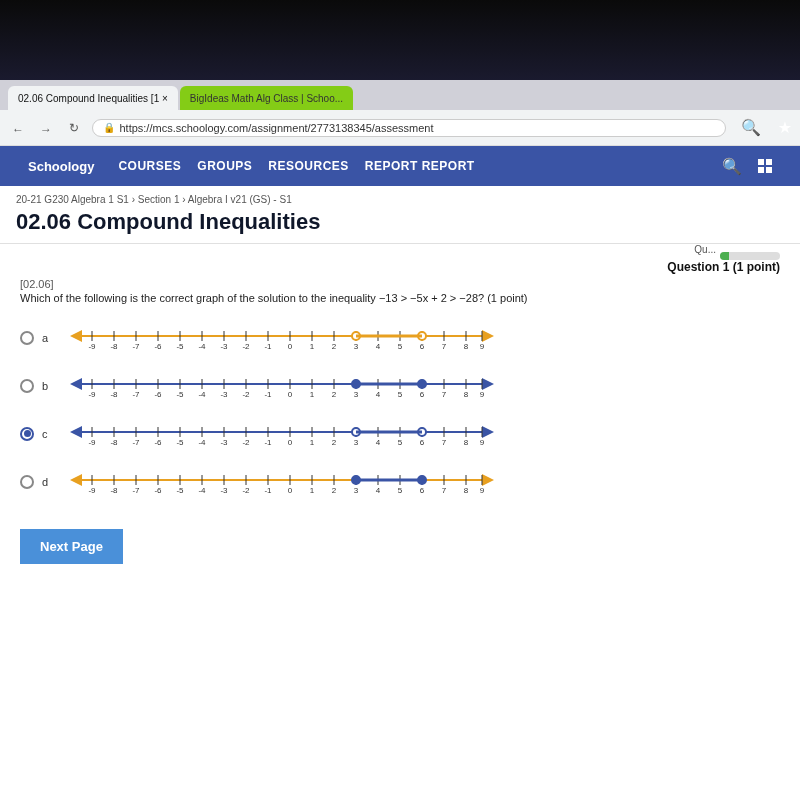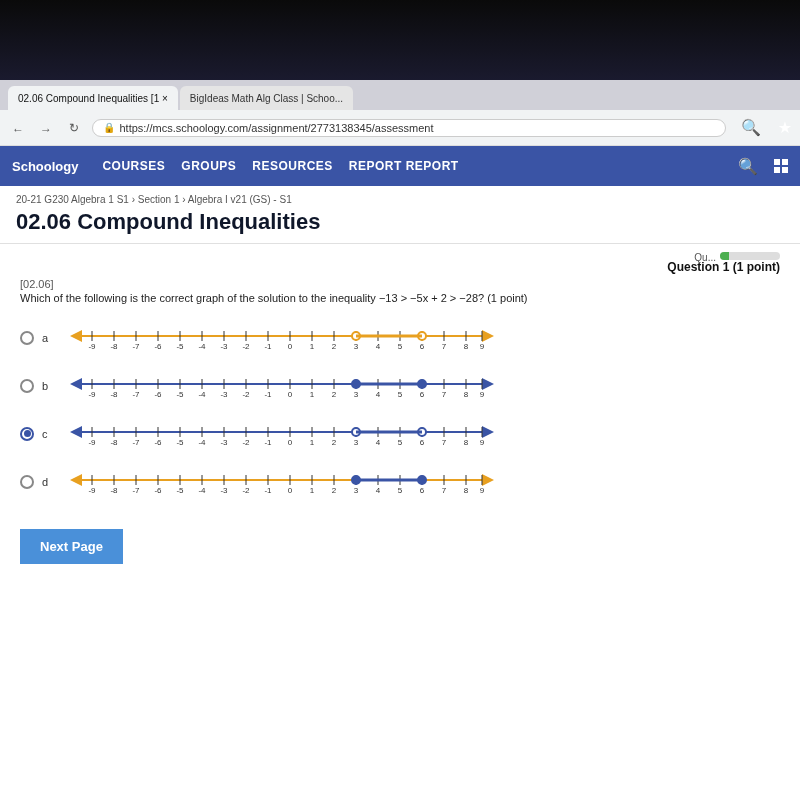--- a/index.html
+++ b/index.html
@@ -30,21 +30,21 @@
     
     .tab-bar {
       background: #d0d0d8;
       display: flex;
       align-items: flex-end;
       padding: 4px 8px 0;
       height: 30px;
       gap: 2px;
     }
     .tab {
-      background: #e5e5e5;
+      background: #84cc16;
       border-radius: 6px 6px 0 0;
       padding: 3px 10px;
       font-size: 10px;
       color: #333;
       white-space: nowrap;
       overflow: hidden;
       text-overflow: ellipsis;
       max-width: 180px;
       height: 24px;
       display: flex;
@@ -98,21 +98,21 @@
     .star-btn {
       font-size: 14px;
       color: #555;
     }
 
     
     .nav-bar {
       background: #3a54a5;
       display: flex;
       align-items: center;
-      padding: 0 12px;
+      padding: 0 28px;
       height: 40px;
       gap: 16px;
     }
     .nav-logo {
       color: white;
       font-size: 13px;
       font-weight: bold;
       margin-right: 8px;
     }
     .nav-item {
@@ -310,21 +310,21 @@
 
   <div class="content">
     <div class="breadcrumb">20-21 G230 Algebra 1 S1 › Section 1 › Algebra I v21 (GS) - S1</div>
     <div class="page-title">02.06 Compound Inequalities</div>
 
     <div class="main-content">
       
       <div class="progress-indicator">
         <div class="progress-fill"></div>
       </div>
-      <span style="position:absolute;top:8px;right:84px;font-size:10px;color:#555;">Qu...</span>
+      <span style="position:absolute;top:0;right:84px;font-size:10px;color:#555;">Qu...</span>
 
       
       <div class="question-header">Question 1 (1 point)</div>
       <div class="question-tag">[02.06]</div>
       <div class="question-text">Which of the following is the correct graph of the solution to the inequality −13 &gt; −5x + 2 &gt; −28? (1 point)</div>
 
       
       <div class="answer-option">
         <div class="radio-btn"></div>
         <span class="option-label">a</span>

